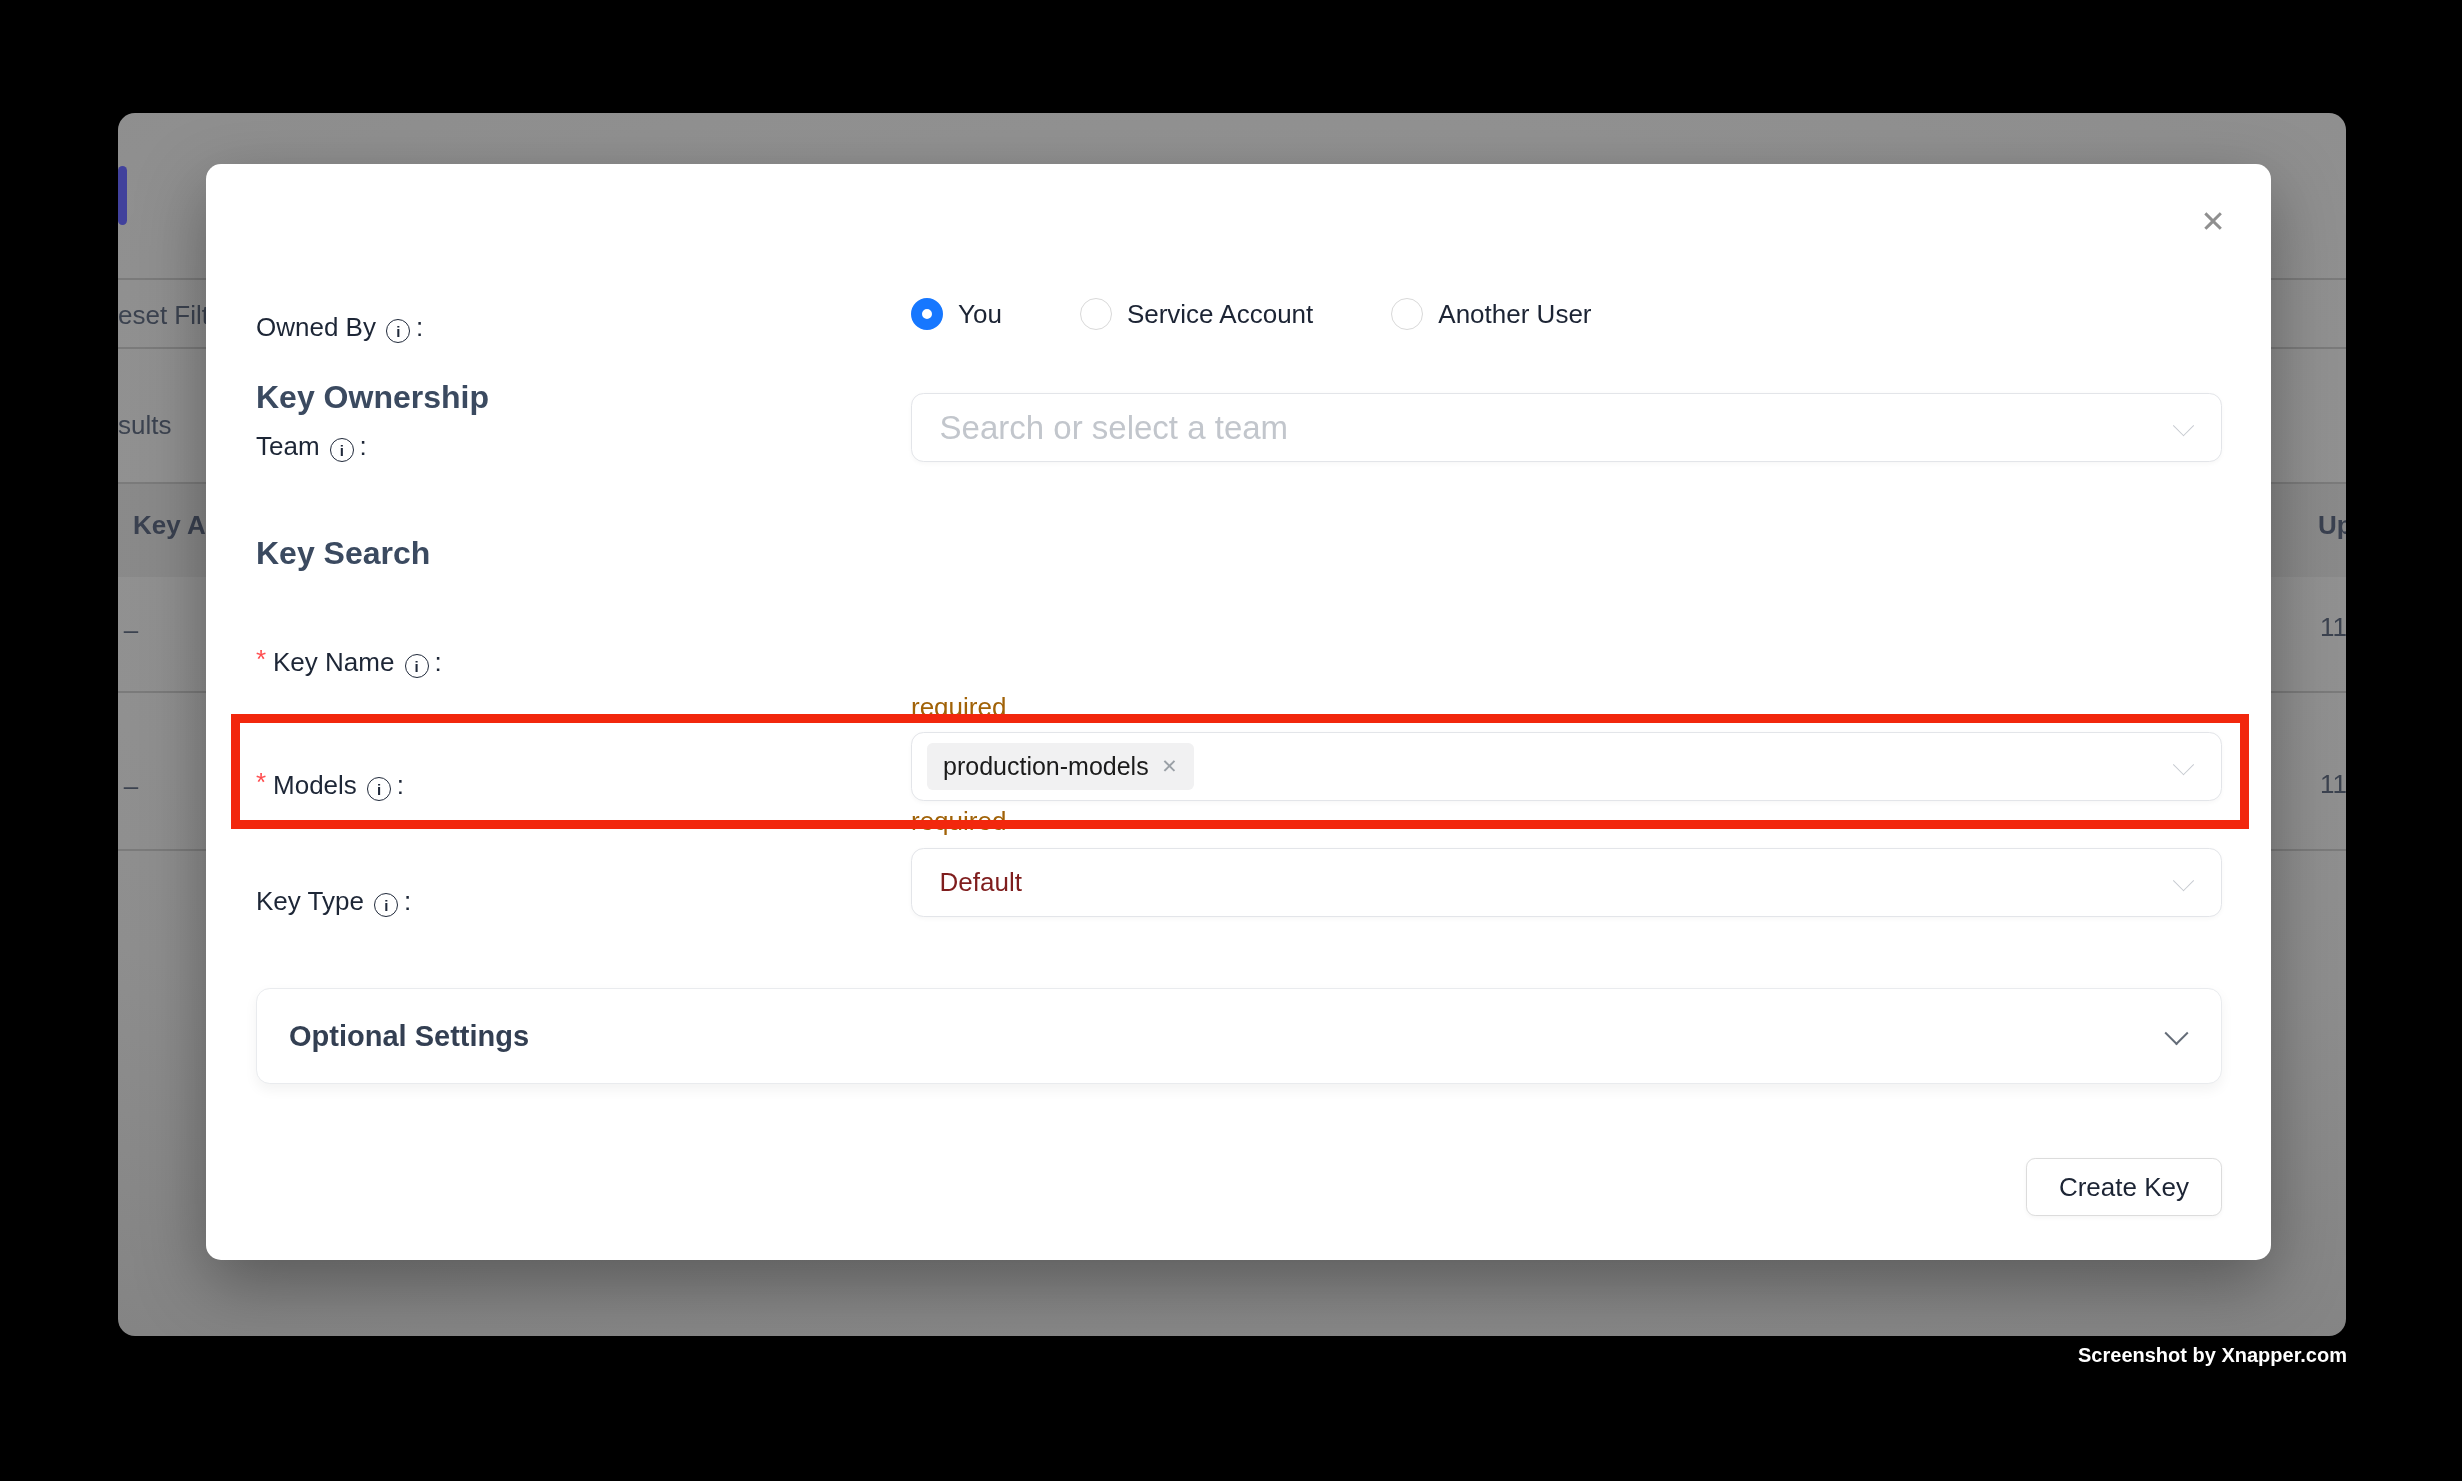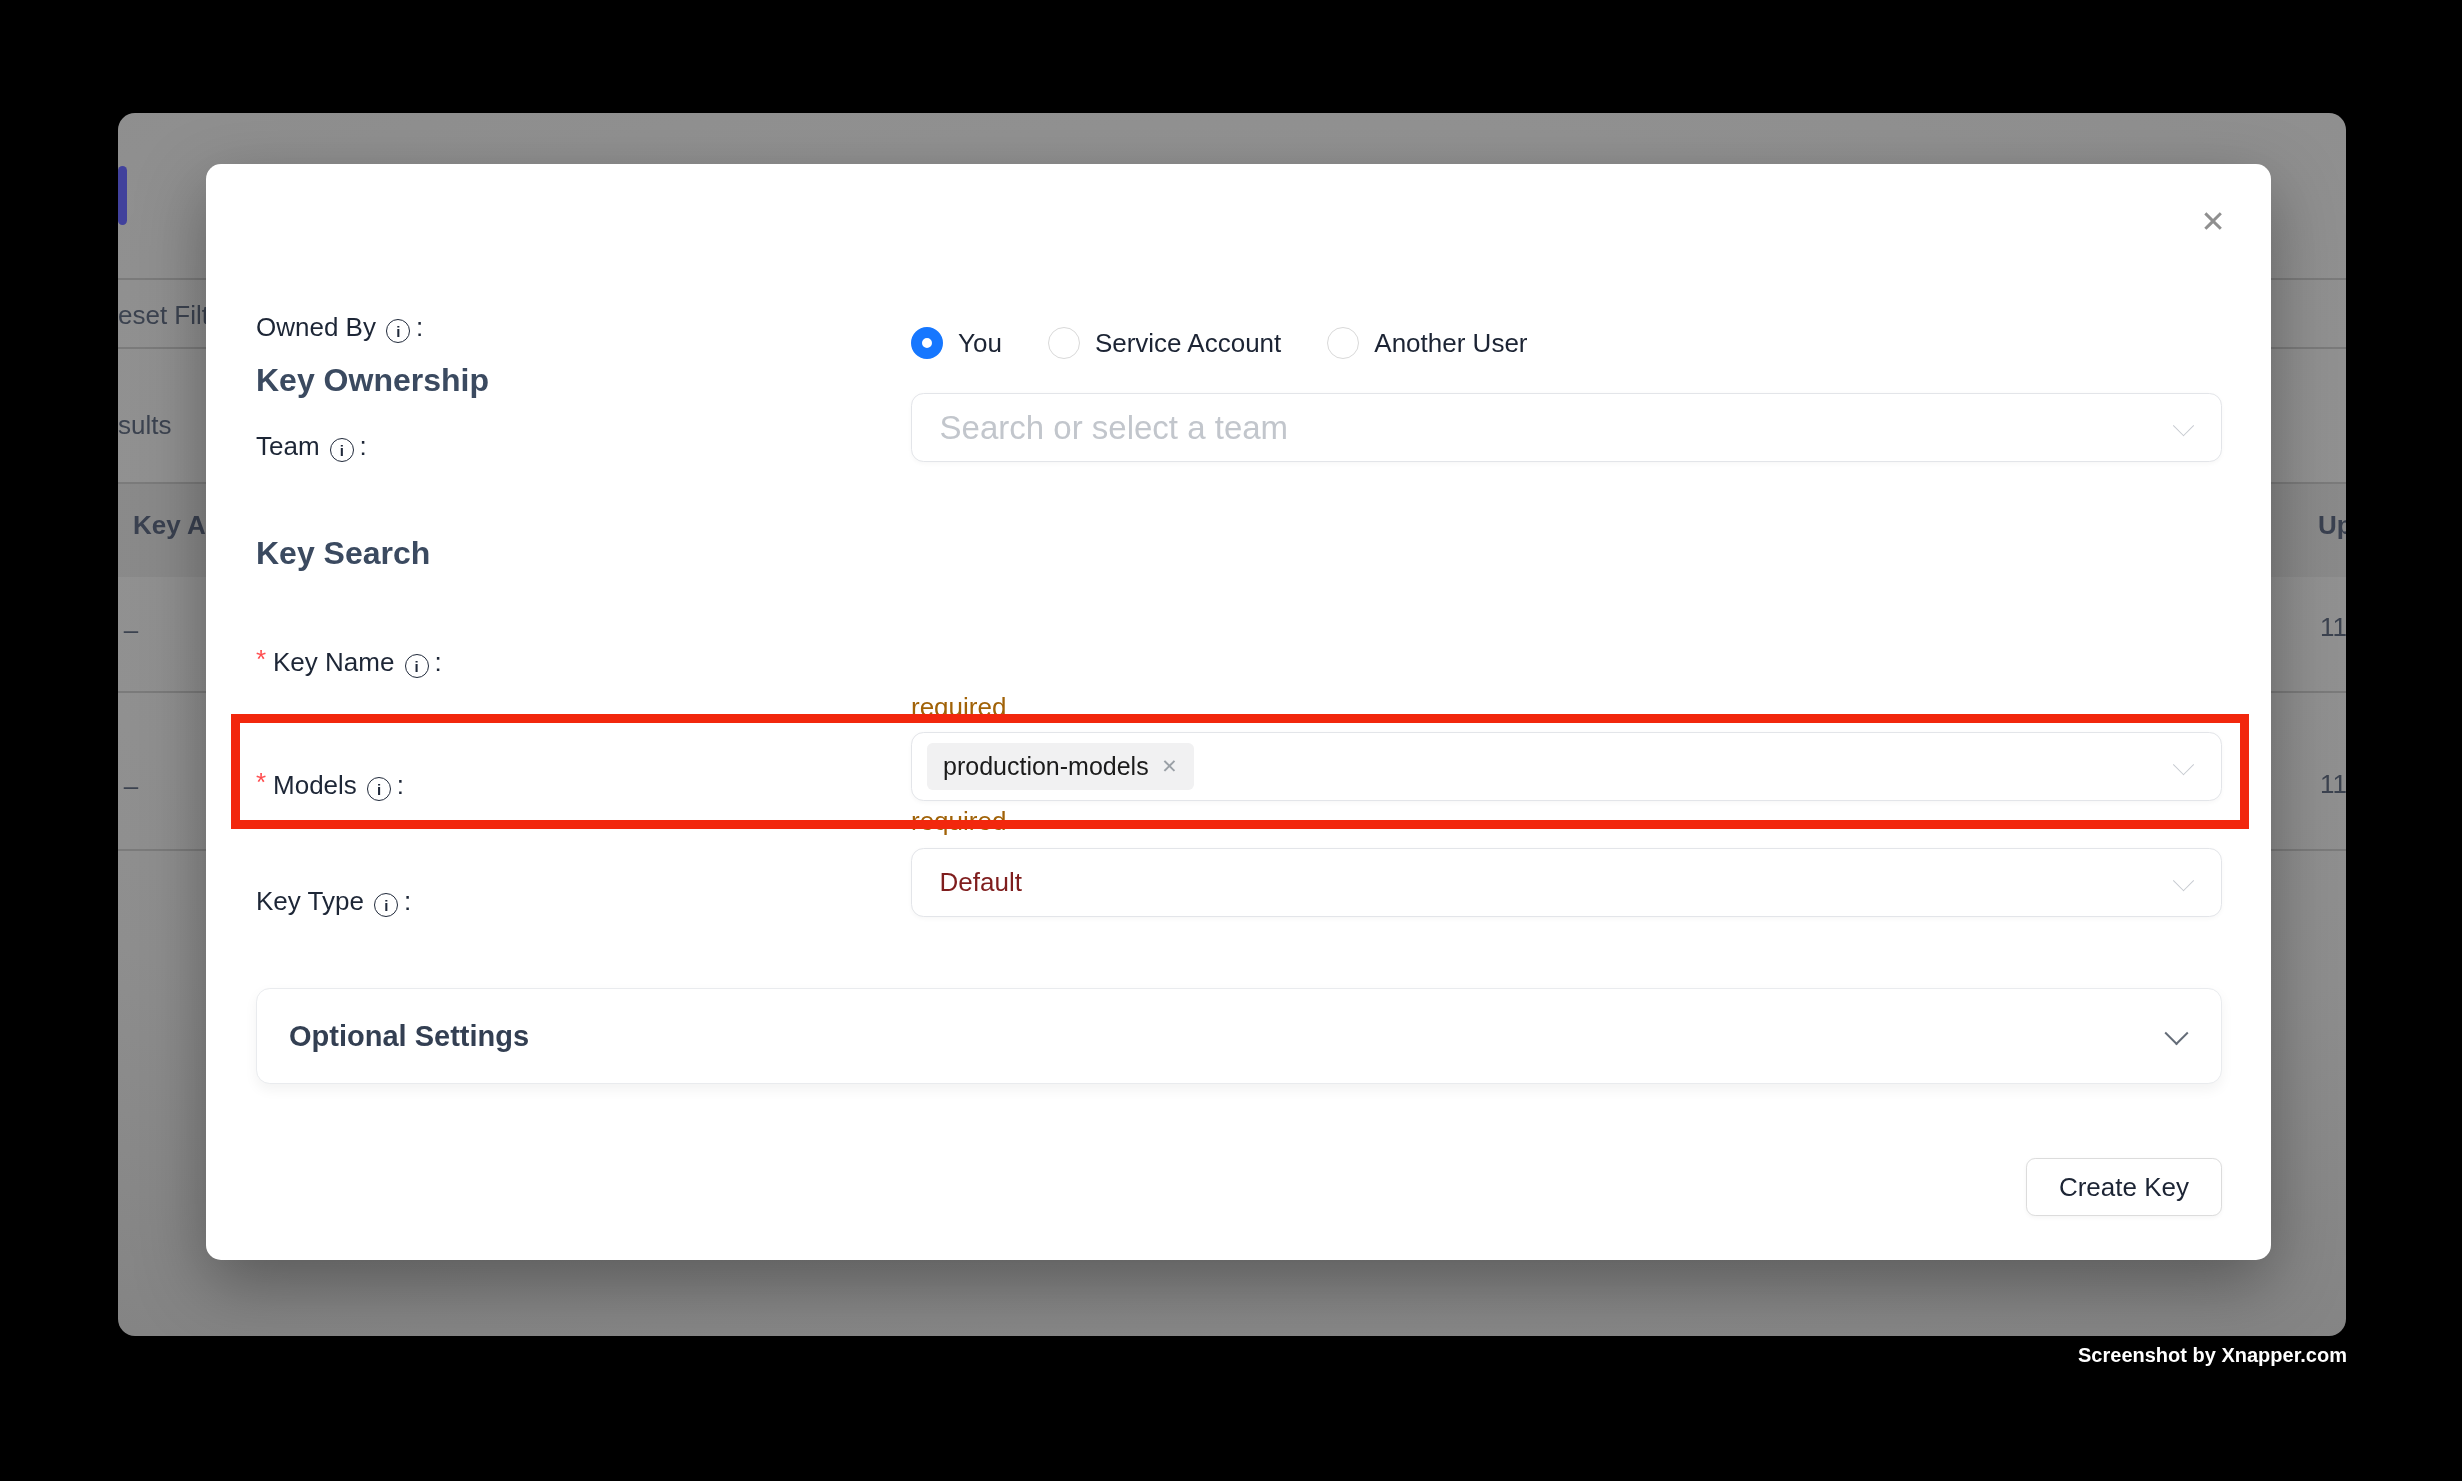--- a/index.html
+++ b/index.html
@@ -63,21 +63,21 @@
   }
   .tag {
     display:inline-flex; align-items:center; gap:12.6px; height:47px;
     background:#f1f1f2; border-radius:5.7px; padding:0 16px; margin-left:-8px;
     font-size:25px; color:#1b1b1b; white-space:nowrap;justify-content:center;
   }
   .tag-x { font-size:19.5px; color:#9aa0a6; cursor:pointer; font-family:"DejaVu Sans", sans-serif; }
   .req-msg { position:absolute; left:705px; font-size:26px; color:#a16207; line-height:32px;text-align:right; }
 
   
-  .radio-group { position:absolute; left:705px; top:162px; height:34px; display:flex; align-items:center; }
+  .radio-group { position:absolute; left:705px; top:133px; height:34px; display:flex; align-items:center;gap:32px; }
   .radio-opt { display:flex; align-items:center; margin-right:46px; cursor:pointer; }
   .radio-circle { width:32px; height:32px; border-radius:50%; background:#fff; flex:none; }
   .radio-circle.sel { border:11px solid var(--accent-blue,#1677ff); }
   .radio-circle.unsel { border:1.7px solid #d9d9d9; }
   .radio-text { font-size:26px; color:#1c2434; margin-left:15px; white-space:nowrap; }
 
   
   .optional-panel {
     position:absolute; left:50px; top:824px; width:1966px; height:96px;
     border:1.1px solid #e9ebee; border-radius:13.8px; background:#fff;
@@ -133,21 +133,21 @@
     <div class="frag" style="left:5.7px;top:500px">–</div>
     <div class="frag" style="left:2202px;top:497px">11/</div>
     <div class="frag" style="left:5.7px;top:656px">–</div>
     <div class="frag" style="left:2202px;top:654px">11/</div>
   </div>
 
   <div class="modal">
 
     <button class="m-close">✕</button>
 
-    <div class="m-title" style="top:198px">Key Ownership</div>
+    <div class="m-title" style="top:215px">Key Ownership</div>
 
     <div class="field-label" style="top:145px;height:34px">
       <span>Owned By</span>
       <span class="info-icon">i</span>
       <span class="colon">:</span>
     </div>
     <div class="radio-group">
       <div class="radio-opt">
         <span class="radio-circle sel"></span>
         <span class="radio-text">You</span>

